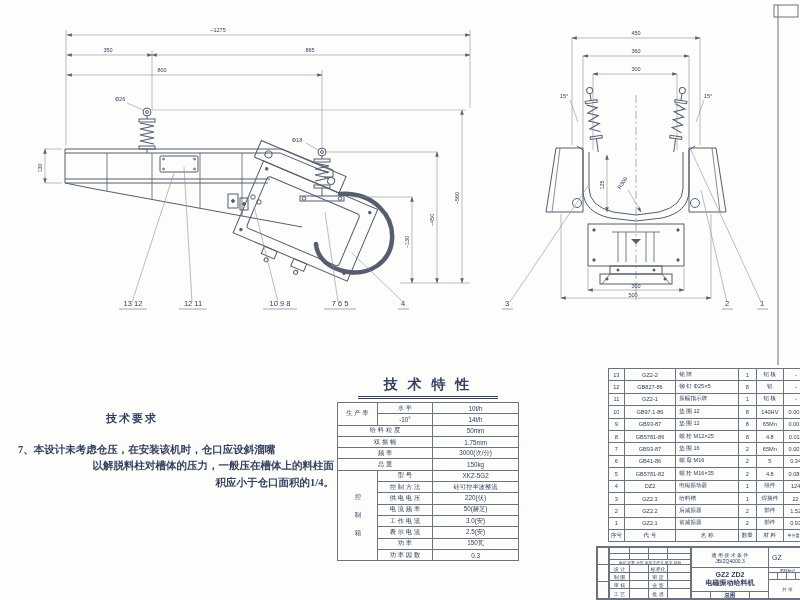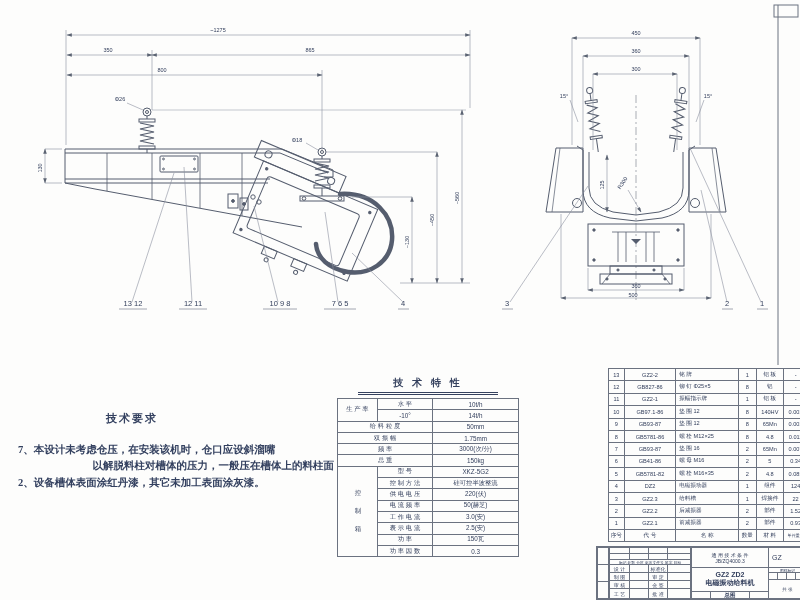--- a/index.html
+++ b/index.html
@@ -10,21 +10,21 @@
   svg text{fill:#35415e;font-family:"Liberation Sans",sans-serif;}
   .dimtxt{font-size:5.5px;}
   .callout{font-size:7.5px;}
   
   #techreq{left:18px;top:410px;width:316px;font-family:"Liberation Serif","DejaVu Serif",serif;
            font-size:10.5px;line-height:16.5px;color:#33405f;font-weight:bold;}
   #techreq .t{padding-left:88px;margin-bottom:15px;font-size:11px;letter-spacing:2px;}
   #techreq .ind{padding-left:17px;text-align:right;}
   
   #specwrap{left:337px;top:376px;width:182px;}
-  #specwrap .t{width:140px;margin:0 auto 3px auto;text-align:center;font-size:10px;font-weight:bold;
+  #specwrap .t{width:140px;margin:0 auto 3px auto;text-align:center;font-size:14px;font-weight:bold;
                letter-spacing:3px;border-bottom:3px double #35415e;padding-bottom:2px;}
   table{border-collapse:collapse;}
   #spec{width:182px;}
   #spec td{border:1px solid #6b7280;font-size:6.3px;height:10.3px;padding:0 1px;text-align:center;
            white-space:nowrap;overflow:hidden;}
   #spec .vert{writing-mode:vertical-lr;letter-spacing:18px;font-size:6.5px;width:13px;}
   
   #parts{left:608px;top:368px;width:200px;}
   #parts td{border:1px solid #6b7280;font-size:5.6px;height:11.4px;padding:0 1px;text-align:center;
             white-space:nowrap;overflow:hidden;}
@@ -261,21 +261,21 @@
   <g stroke="#6b7280" fill="none" stroke-width="1">
     <path d="M778,5 V365"></path>
     <rect x="774" y="5" width="24" height="12"></rect>
   </g>
 </svg>
 
 <div id="techreq" class="abs">
   <div class="t">技术要求</div>
   <div>7、本设计未考虑仓压，在安装该机时，仓口应设斜溜嘴</div>
   <div class="ind">以解脱料柱对槽体的压力，一般压在槽体上的料柱面</div>
-  <div>2、设备槽体表面涂红丹漆，其它未加工表面涂灰漆。</div>
+  <div class="ind">积应小于仓口面积的1/4。</div>
 </div>
 
 <div id="specwrap" class="abs">
   <div class="t">技 术 特 性</div>
   <table id="spec">
     <tbody>
           <tr>
       <td rowspan="2" style="width:44px">生 产 率</td>
       <td style="width:32px">水 平</td>
       <td style="width:102px">10t/h</td>

